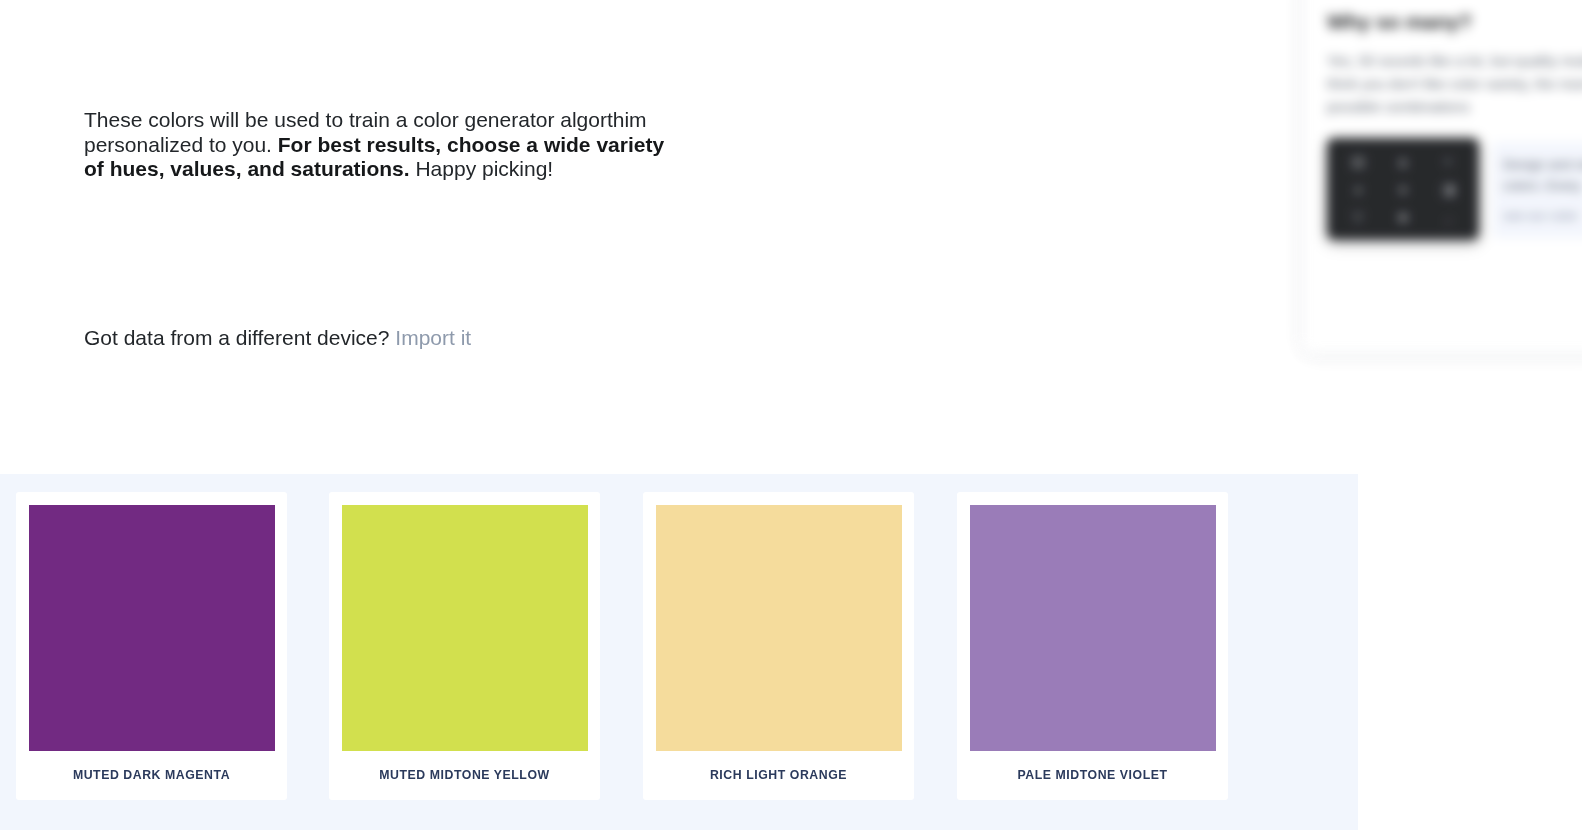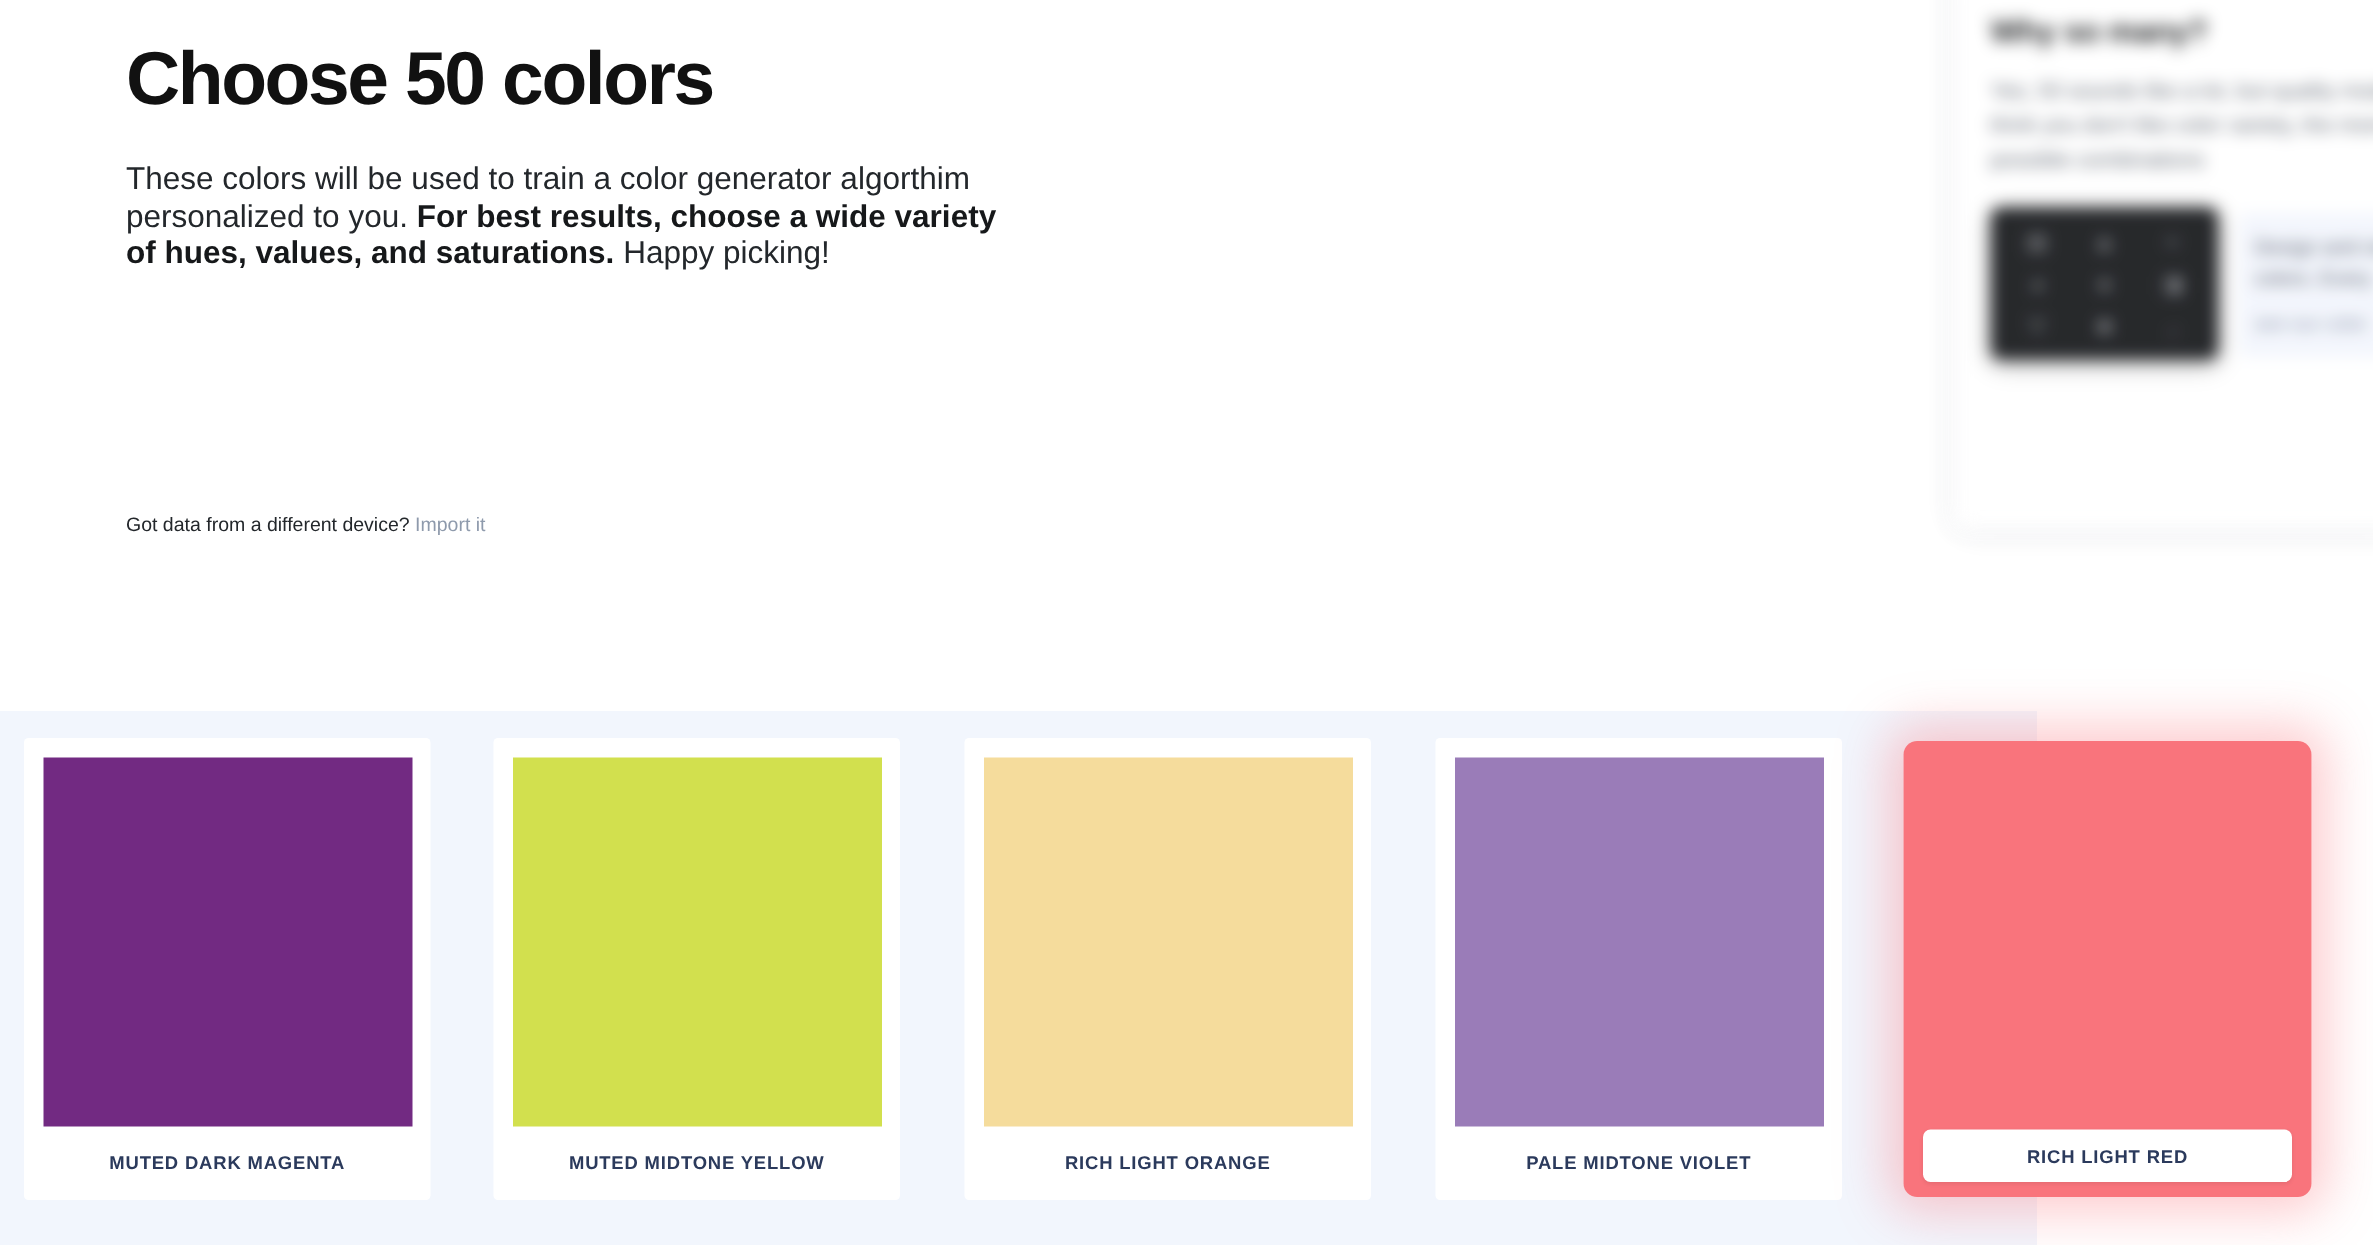--- a/index.html
+++ b/index.html
@@ -64,22 +64,22 @@
   }
   .note-text {
     font-size: 14.3px;
     line-height: 21.8px;
     color: #1d2023;
   }
 
   .import-row {
     position: absolute;
     left: 84px;
-    top: 338px;
-    font-size: 13px;
+    top: 326px;
+    font-size: 21px;
     line-height: 24px;
     color: #23272b;
     white-space: nowrap;
   }
   .import-link {
     color: #8e9aac;
     text-decoration: none;
     cursor: pointer;
   }
 
@@ -228,21 +228,20 @@
     box-shadow: 0 1px 3px rgba(0,0,0,.08);
   }
 </style>
 </head>
 <body>
 
 <div id="page">
 
   <div class="top-area">
 
-    <h1 class="page-title">Choose 50 colors</h1>
 
     <p class="intro">
       <span>These colors will be used to train a color generator algorthim personalized to you. </span><b>For best results, choose a wide variety of hues, values, and saturations.</b><span> Happy picking!</span>
     </p>
 
 
     <div class="import-row">
       <span>Got data from a different device?</span>
       <a class="import-link" href="#">Import it</a>
     </div>
@@ -279,19 +278,15 @@
         <div class="card-label">MUTED MIDTONE YELLOW</div>
       </div>
       <div class="card" style="left: 957px;">
         <div class="swatch" style="background: rgb(154, 124, 184);"></div>
         <div class="card-label">PALE MIDTONE VIOLET</div>
       </div>
       <div class="card" style="left: 643px;">
         <div class="swatch" style="background: rgb(245, 220, 156);"></div>
         <div class="card-label">RICH LIGHT ORANGE</div>
       </div>
-      <div class="card selected" style="left: 1269px;">
-        <div class="swatch" style="background: rgb(249, 116, 124);"></div>
-        <div class="card-label">RICH LIGHT RED</div>
-      </div>
     </div>
 
 </div>
 
 </body></html>

